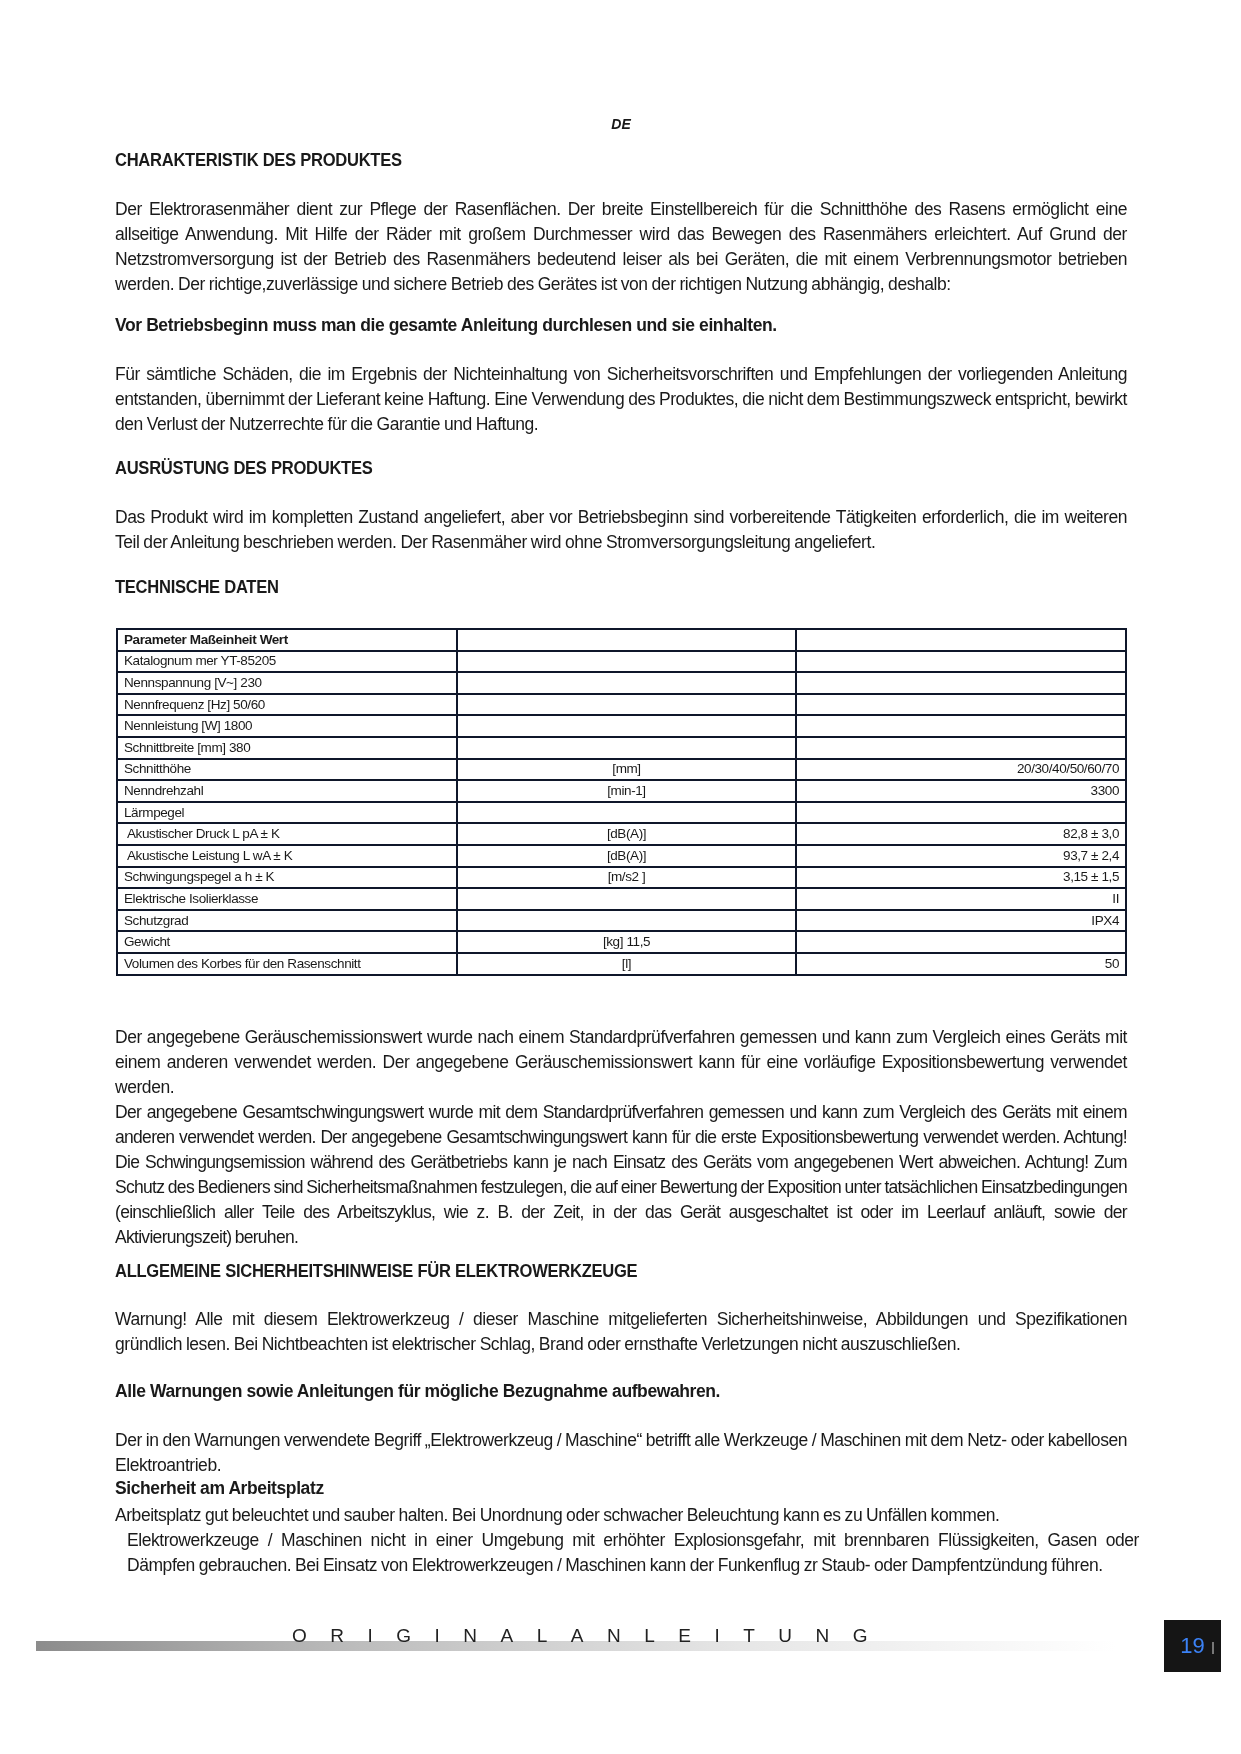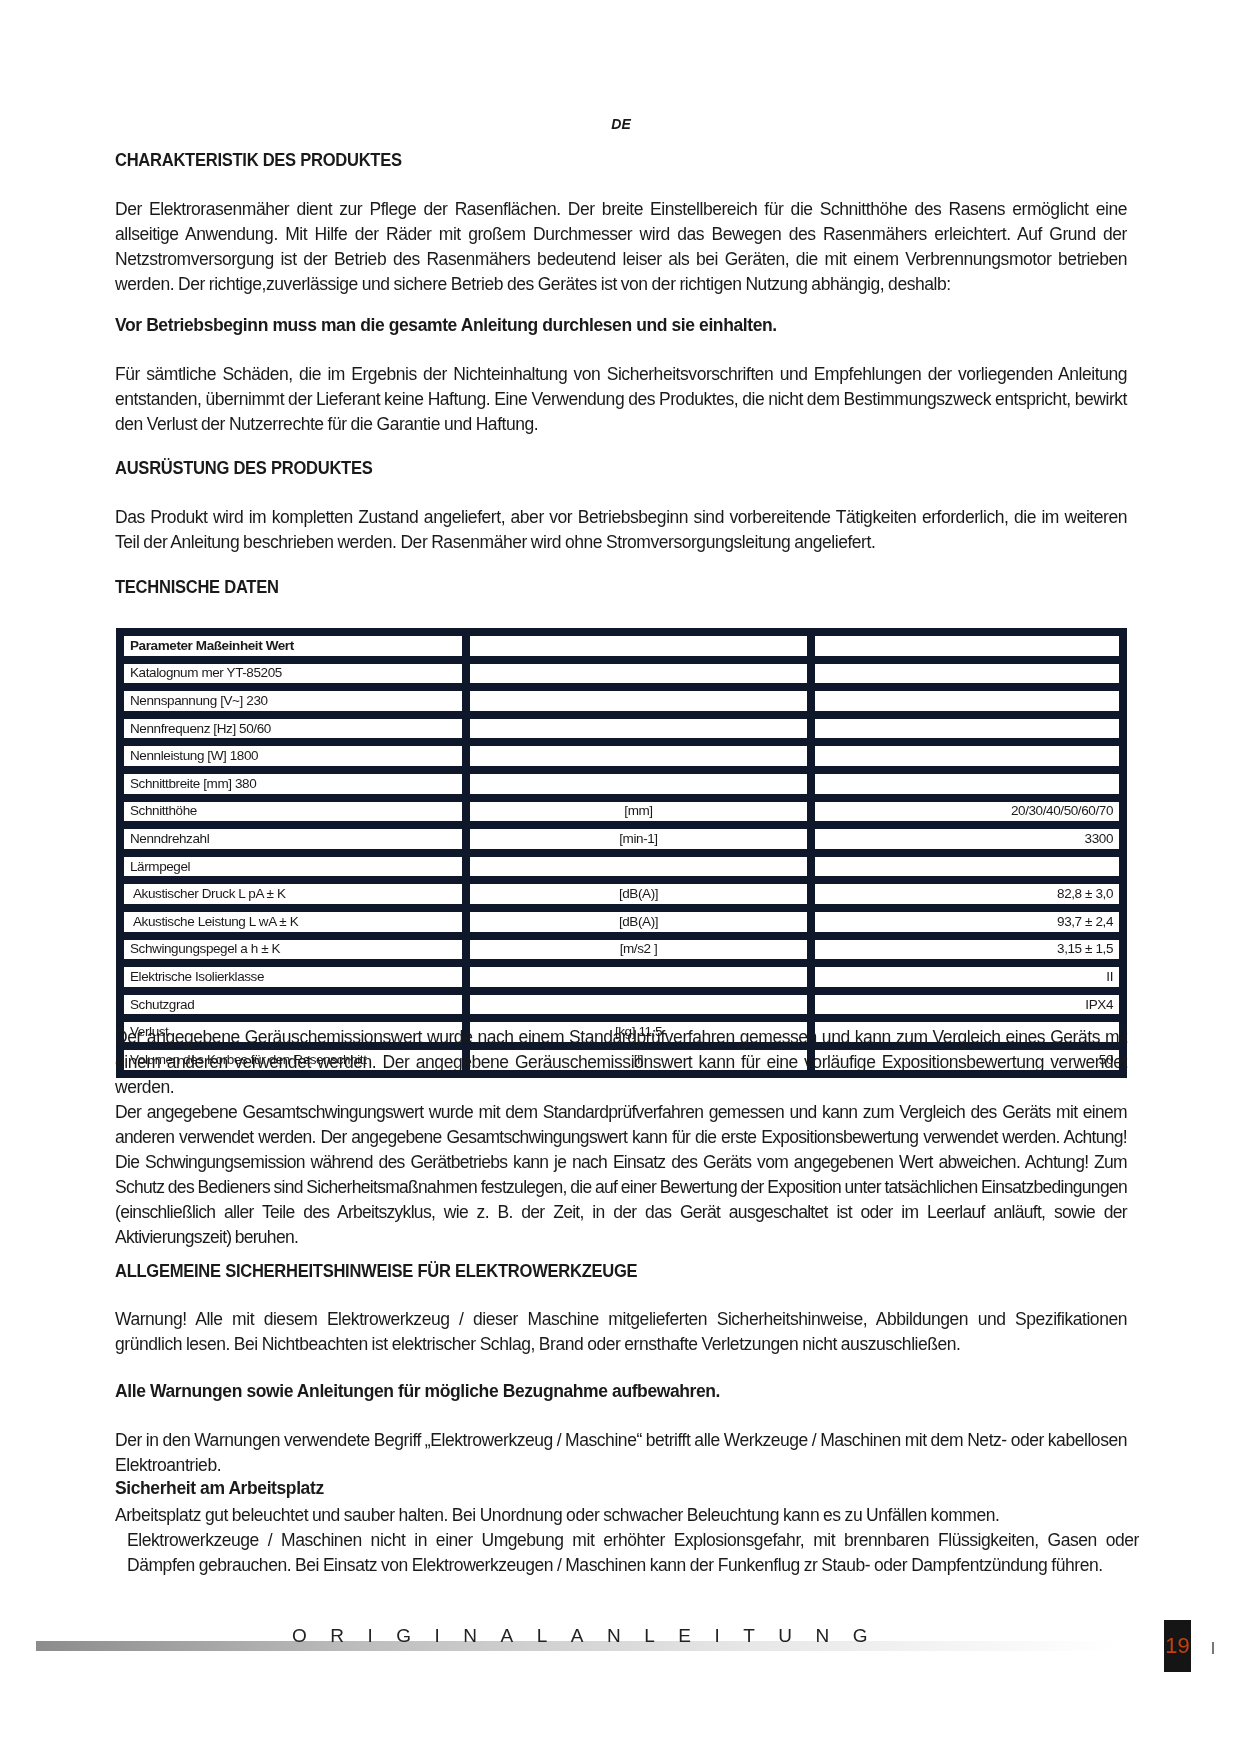--- a/index.html
+++ b/index.html
@@ -7,30 +7,30 @@
          font-family: "Liberation Sans", sans-serif; color: #1a1a1a; }
   .page { position: absolute; left: 115px; top: 0; width: 1012px; }
   .lang { position: absolute; left: 0; width: 1012px; top: 116px; text-align: center;
           font-weight: bold; font-style: italic; font-size: 14px; }
   .h { font-weight: bold; font-size: 18px; letter-spacing: -0.3px; transform: scaleX(0.92); transform-origin: left; white-space: nowrap; position: absolute; left: 0; }
   .p { position: absolute; left: 0; width: 1012px; font-size: 17.5px; line-height: 25px; text-align: justify; letter-spacing: -0.45px; word-spacing: -0.5px; }
   .p.narrow { letter-spacing: -0.7px; word-spacing: -1px; }
   .b { font-weight: normal; }
   .bline { position: absolute; left: 0; font-weight: bold; font-size: 17.5px; letter-spacing: -0.4px; white-space: nowrap; }
   table.spec { position: absolute; left: 1px; top: 628px; width: 1011px; border-collapse: collapse; font-size: 13.5px; letter-spacing: -0.4px; }
-  table.spec td { border: 8px solid #0f172a; height: 19.6px; padding: 0 6px; line-height: 18px; }
+  table.spec td { border: 2px solid #0f172a; height: 19.6px; padding: 0 6px; line-height: 18px; }
   table.spec td.c1 { width: 323px; }
   table.spec td.c2 { width: 325px; text-align: center; }
   table.spec td.c3 { text-align: right; }
   table.spec tr.head td.c1 { font-weight: bold; }
   table.spec td.indent { padding-left: 9px; }
   .footer-bar { position: absolute; left: 36px; top: 1641px; width: 1080px; height: 10px;
                 background: linear-gradient(to right, #8c8c8c 0%, #bdbdbd 30%, #e6e6e6 65%, #ffffff 100%); }
   .footer-text { position: absolute; left: 292px; top: 1625px; font-size: 19px; letter-spacing: 23.5px; color: #222; white-space: nowrap; }
-  .page-num { position: absolute; left: 1164px; top: 1620px; width: 27px; height: 52px; background: #151515; color: #c2410c;
+  .page-num { position: absolute; left: 1164px; top: 1620px; width: 57px; height: 52px; background: #151515; color: #3b82f6;
               font-size: 22px; text-align: center; line-height: 52px; }
   .page-tick { position: absolute; left: 1212px; top: 1642px; width: 2px; height: 12px; background: #777; }
 </style>
 </head>
 <body>
 
 <div class="page">
   <div class="lang">DE</div>
 
   <div class="h" style="top:150px;">CHARAKTERISTIK DES PRODUKTES</div>
@@ -109,21 +109,21 @@
         <td class="c1">Elektrische Isolierklasse</td>
         <td class="c2"></td>
         <td class="c3">II</td>
       </tr>
       <tr>
         <td class="c1">Schutzgrad</td>
         <td class="c2"></td>
         <td class="c3">IPX4</td>
       </tr>
       <tr>
-        <td class="c1">Verlust</td>
+        <td class="c1">Gewicht</td>
         <td class="c2">[kg] 11,5</td>
         <td class="c3"></td>
       </tr>
       <tr>
         <td class="c1">Volumen des Korbes für den Rasenschnitt</td>
         <td class="c2">[l]</td>
         <td class="c3">50</td>
       </tr>
     </tbody>
   </table>

